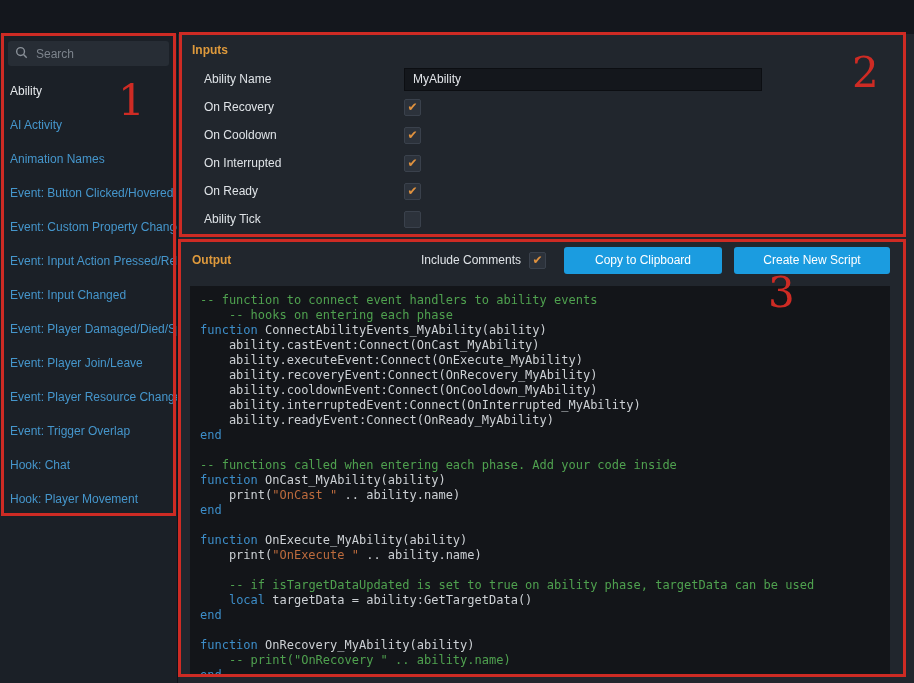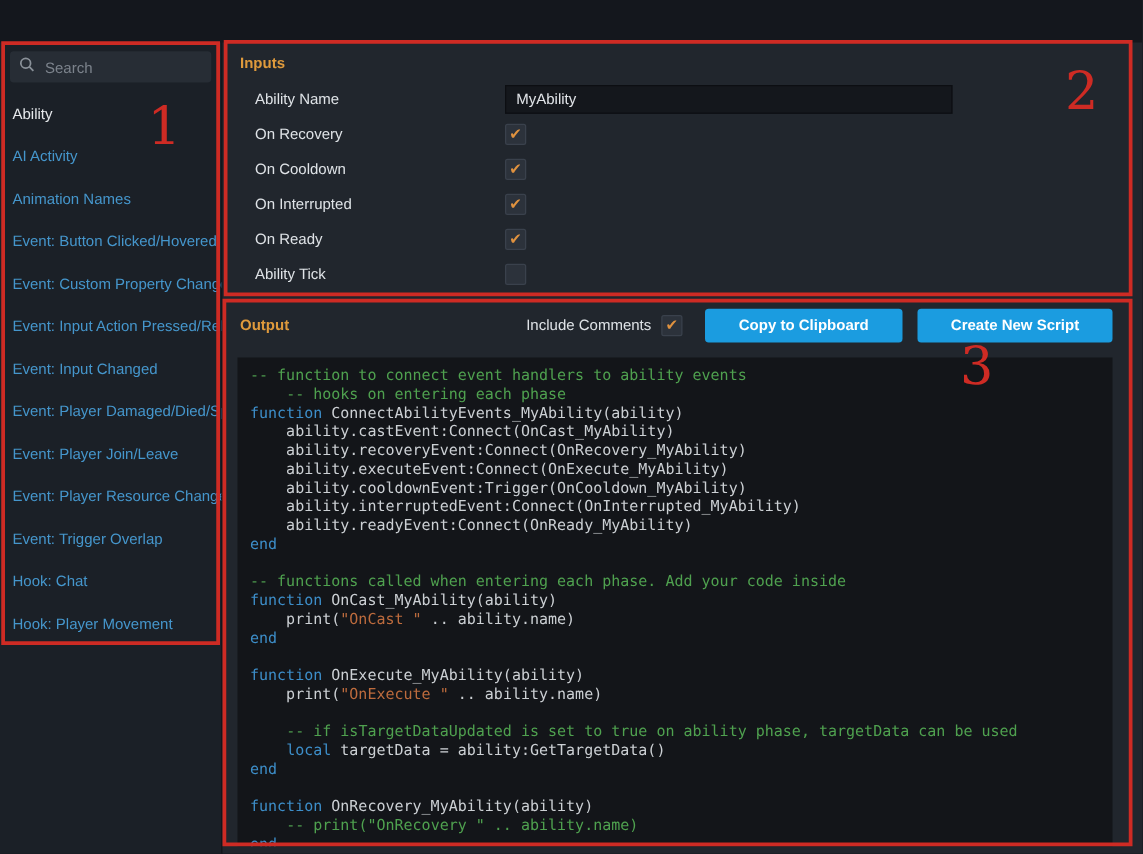--- a/index.html
+++ b/index.html
@@ -71,21 +71,21 @@
   
   .output-panel { position:absolute; top:206px; left:0; right:0; bottom:0; }
   .output-header {
     display:flex; align-items:center; height:40px;
     padding:0 24px 0 14px;
   }
   .inc-label { margin-left:auto; color:#dfe3e7; font-size:12px; }
   .output-header .checkbox { margin-left:8px; }
   .btn {
     border:none; height:27px; background:#1b9ce0; color:#ffffff;
-    font-family:"Liberation Sans", sans-serif; font-size:12px; font-weight:bold;
+    font-family:"Liberation Sans", sans-serif; font-size:12px; font-weight:normal;
     border-radius:3px; cursor:pointer;
   }
   .btn.copy { width:158px; margin-left:18px; }
   .btn.create { width:156px; margin-left:12px; }
 
   .code-box {
     position:absolute; left:12px; right:24px; top:46px; bottom:6px;
     background:#131519; padding:7px 10px; overflow:hidden;
   }
   .code-line {
@@ -184,23 +184,23 @@
           <span class="checkbox checked"></span>
           <button class="btn copy">Copy to Clipboard</button>
           <button class="btn create">Create New Script</button>
         </div>
         <div class="code-box">
           <div id="code">
               <div class="code-line"><span class="tok-comment">-- function to connect event handlers to ability events</span></div>
               <div class="code-line"><span class="tok-plain">    </span><span class="tok-comment">-- hooks on entering each phase</span></div>
               <div class="code-line"><span class="tok-keyword">function</span><span class="tok-plain"> ConnectAbilityEvents_MyAbility(ability)</span></div>
               <div class="code-line"><span class="tok-plain">    ability.castEvent:Connect(OnCast_MyAbility)</span></div>
+              <div class="code-line"><span class="tok-plain">    ability.executeEvent:Connect(OnExecute_MyAbility)</span></div>
               <div class="code-line"><span class="tok-plain">    ability.recoveryEvent:Connect(OnRecovery_MyAbility)</span></div>
-              <div class="code-line"><span class="tok-plain">    ability.executeEvent:Connect(OnExecute_MyAbility)</span></div>
-              <div class="code-line"><span class="tok-plain">    ability.cooldownEvent:Trigger(OnCooldown_MyAbility)</span></div>
+              <div class="code-line"><span class="tok-plain">    ability.cooldownEvent:Connect(OnCooldown_MyAbility)</span></div>
               <div class="code-line"><span class="tok-plain">    ability.interruptedEvent:Connect(OnInterrupted_MyAbility)</span></div>
               <div class="code-line"><span class="tok-plain">    ability.readyEvent:Connect(OnReady_MyAbility)</span></div>
               <div class="code-line"><span class="tok-keyword">end</span></div>
               <div class="code-line">&nbsp;</div>
               <div class="code-line"><span class="tok-comment">-- functions called when entering each phase. Add your code inside</span></div>
               <div class="code-line"><span class="tok-keyword">function</span><span class="tok-plain"> OnCast_MyAbility(ability)</span></div>
               <div class="code-line"><span class="tok-plain">    print(</span><span class="tok-string">"OnCast "</span><span class="tok-plain"> .. ability.name)</span></div>
               <div class="code-line"><span class="tok-keyword">end</span></div>
               <div class="code-line">&nbsp;</div>
               <div class="code-line"><span class="tok-keyword">function</span><span class="tok-plain"> OnExecute_MyAbility(ability)</span></div>

